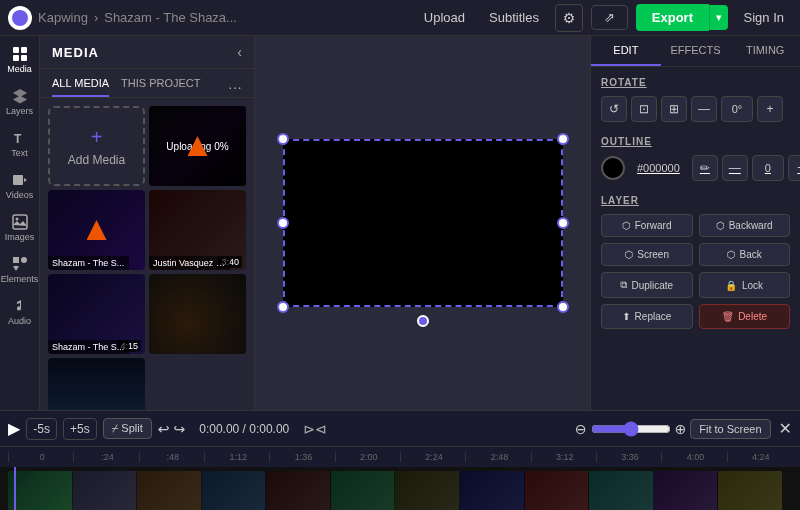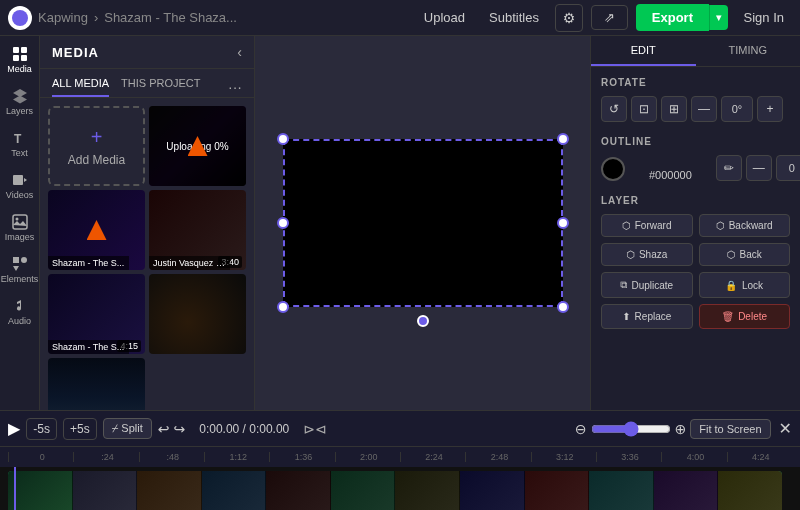--- a/index.html
+++ b/index.html
@@ -59,26 +59,26 @@
     .handle-br { bottom: -6px; right: -6px; }
     .handle-center { bottom: -20px; left: 50%; transform: translateX(-50%); background: #6c5ce7; border: 2px solid #fff; }
     .canvas-selection-border { position: absolute; top: 0; left: 0; right: 0; bottom: 0; border: 2px dashed #6c5ce7; pointer-events: none; }
 
     
     .right-panel { width: 210px; background: #1e1e2e; border-left: 1px solid #333; display: flex; flex-direction: column; }
     .right-tabs { display: flex; border-bottom: 1px solid #333; }
     .right-tab { flex: 1; text-align: center; padding: 8px 4px; font-size: 11px; color: #aaa; cursor: pointer; border-bottom: 2px solid transparent; }
     .right-tab.active { color: #fff; border-bottom: 2px solid #6c5ce7; }
     .right-content { padding: 10px; flex: 1; overflow-y: auto; }
-    .section-title { font-size: 10px; font-weight: 700; color: #aaa; letter-spacing: 1px; margin-bottom: 8px; }
+    .section-title { font-size: 10px; font-weight: 700; color: #aaa; letter-spacing: 1px; margin-bottom: 8px; text-decoration: underline; }
     .section { margin-bottom: 14px; }
     .rotate-controls { display: flex; align-items: center; gap: 4px; }
     .ctrl-btn { background: #2a2a3e; border: 1px solid #444; border-radius: 4px; color: #ccc; cursor: pointer; width: 26px; height: 26px; display: flex; align-items: center; justify-content: center; font-size: 12px; }
     .ctrl-num { background: #2a2a3e; border: 1px solid #444; border-radius: 4px; color: #ccc; width: 32px; height: 26px; text-align: center; font-size: 11px; display: flex; align-items: center; justify-content: center; }
-    .outline-row { display: flex; align-items: flex-end; gap: 24px; }
+    .outline-row { display: flex; align-items: center; gap: 12px; text-decoration: underline; }
     .color-swatch { width: 24px; height: 24px; border-radius: 50%; background: #000; border: 2px solid #555; cursor: pointer; flex-shrink: 0; }
     .color-label { font-size: 11px; color: #ccc; flex: 1; }
     .outline-actions { display: flex; align-items: center; gap: 4px; margin-left: auto; }
     .layer-section .layer-btn-row { display: flex; gap: 6px; margin-bottom: 6px; }
     .layer-btn { flex: 1; background: #2a2a3e; border: 1px solid #444; border-radius: 4px; color: #ccc; cursor: pointer; padding: 5px 4px; font-size: 10px; display: flex; align-items: center; gap: 4px; justify-content: center; }
     .action-row { display: flex; gap: 6px; margin-bottom: 6px; }
     .action-btn { flex: 1; background: #2a2a3e; border: 1px solid #444; border-radius: 4px; color: #ccc; cursor: pointer; padding: 6px 4px; font-size: 10px; display: flex; align-items: center; gap: 4px; justify-content: center; }
     .delete-btn { background: #3a1a1a; border-color: #7a2a2a; color: #f88; }
 
     
@@ -248,20 +248,21 @@
       <div class="handle handle-mr"></div>
       <div class="handle handle-bl"></div>
       <div class="handle handle-br"></div>
       <div class="handle handle-center"></div>
     </div>
   </div>
 
   <div class="right-panel">
     <div class="right-tabs">
       <span class="right-tab active">EDIT</span>
+      <span class="right-tab">EFFECTS</span>
       <span class="right-tab">TIMING</span>
     </div>
     <div class="right-content">
 
       <div class="section">
         <div class="section-title">ROTATE</div>
         <div class="rotate-controls">
           <button class="ctrl-btn">↺</button>
           <button class="ctrl-btn">⊡</button>
           <button class="ctrl-btn">⊞</button>
@@ -293,21 +294,21 @@
             <span>Forward</span>
           </button>
           <button class="layer-btn">
             <span>⬡</span>
             <span>Backward</span>
           </button>
         </div>
         <div class="layer-btn-row">
           <button class="layer-btn">
             <span>⬡</span>
-            <span>Shaza</span>
+            <span>Screen</span>
           </button>
           <button class="layer-btn">
             <span>⬡</span>
             <span>Back</span>
           </button>
         </div>
         <div class="action-row">
           <button class="action-btn">
             <span>⧉</span>
             <span>Duplicate</span>

